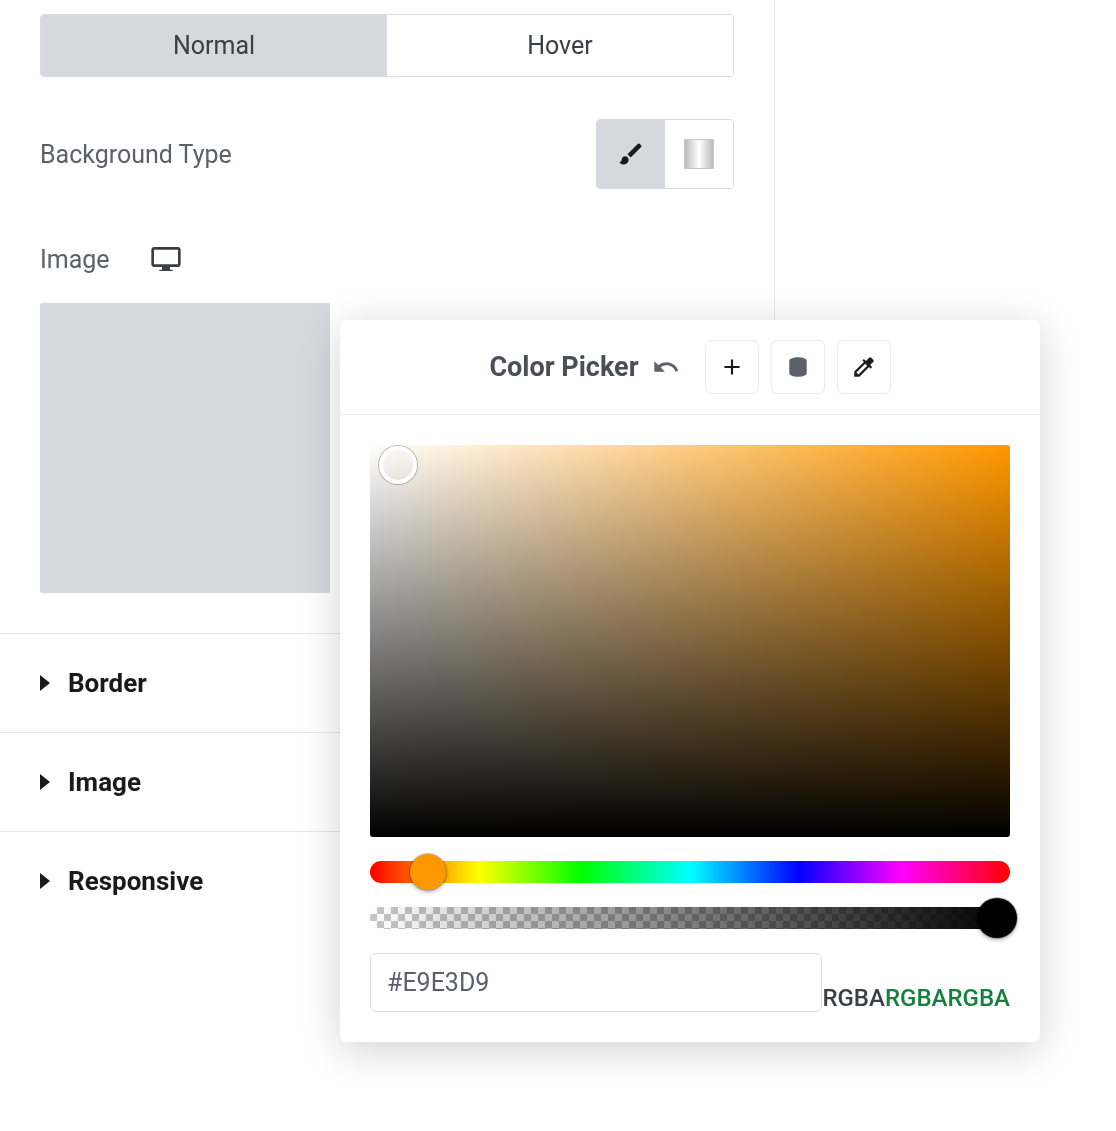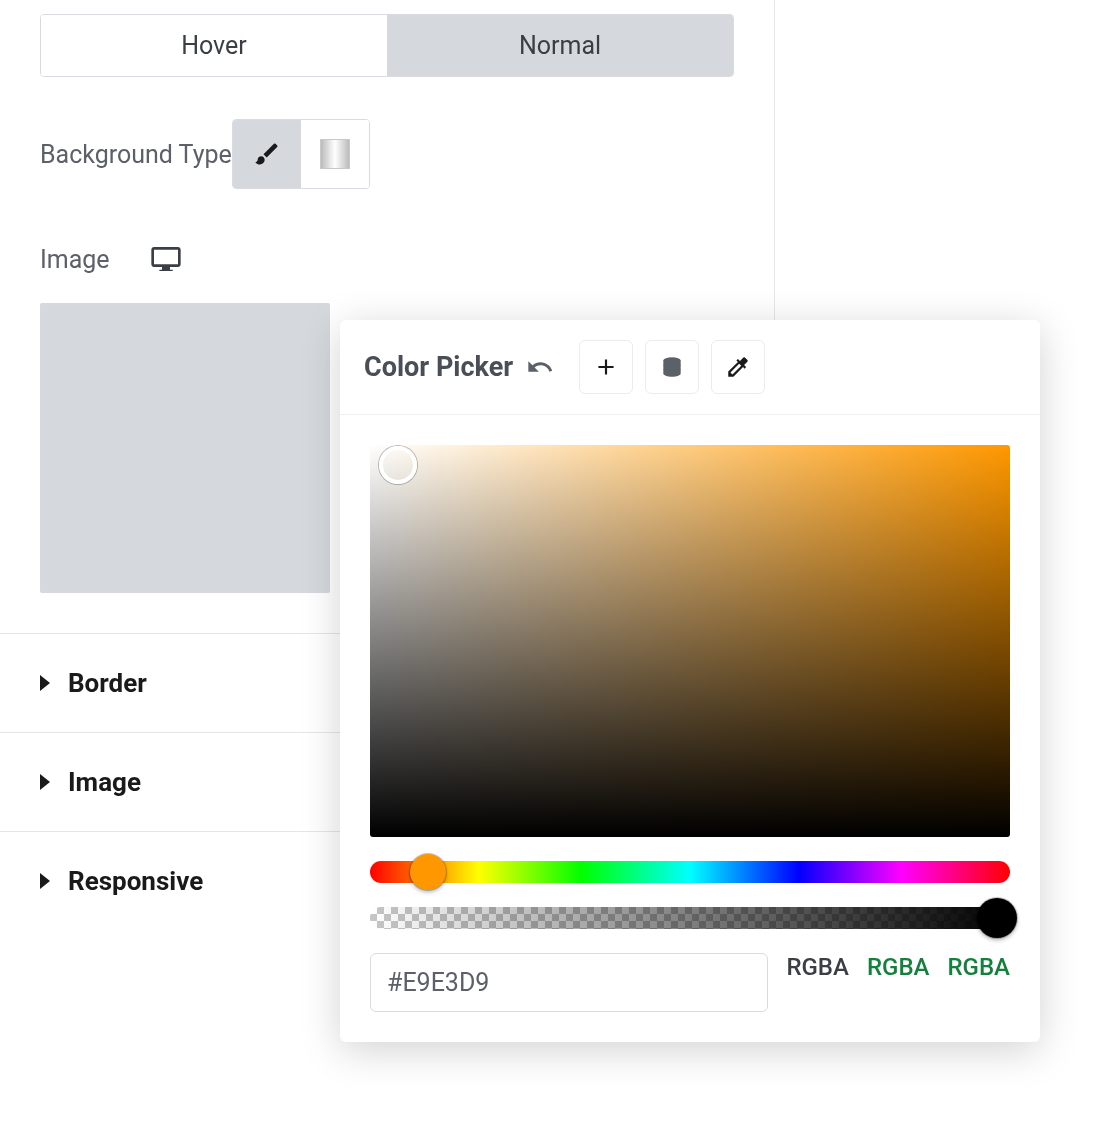--- a/index.html
+++ b/index.html
@@ -29,20 +29,21 @@
     font-size: 25px;
     color: #3a3f46;
     cursor: pointer;
     background: #fff;
   }
   .tab.active { background: #d5d8dc; }
 
   .row {
     display: flex;
     align-items: center;
+    justify-content: space-between;
     margin-bottom: 36px;
     min-height: 68px;
   }
   .label {
     font-size: 25px;
     color: #5c6069;
   }
   .label.with-icon { display: flex; align-items: center; gap: 40px; }
 
   .toggle-group {
@@ -115,21 +116,21 @@
     top: 320px;
     width: 700px;
     background: #fff;
     border-radius: 6px;
     box-shadow: 0 8px 40px rgba(0,0,0,0.18);
     padding-bottom: 30px;
   }
   .popover-header {
     display: flex;
     align-items: center;
-    justify-content: flex-start;
+    justify-content: center;
     padding: 20px 24px;
     border-bottom: 1px solid #efefef;
   }
   .popover-title {
     font-size: 27px;
     font-weight: 700;
     color: #4a4f57;
   }
   .popover-actions { display: flex; gap: 12px; align-items: center; }
   .icon-btn {
@@ -199,22 +200,21 @@
     width: 36px; height: 36px;
     border-radius: 50%;
     transform: translate(-50%, -50%);
     box-shadow: 0 0 0 1px rgba(0,0,0,0.2), 0 2px 4px rgba(0,0,0,0.3);
   }
   .hue .slider-thumb { left: 9%; background: #ff9800; }
   .alpha .slider-thumb { left: 98%; background: #000; width: 40px; height: 40px; }
 
   .value-row {
     display: flex;
-    align-items: flex-start;
-    gap: 18px;
+    align-items: flex-end;
     margin-top: 24px;
   }
   .hex-input {
     flex: 1;
     border: 1px solid #d9dbe0;
     border-radius: 6px;
     padding: 14px 16px;
     font-size: 25px;
     color: #5c6069;
     font-family: inherit;
@@ -228,22 +228,22 @@
   .format.active { color: #3a3f46; }
 
   svg { display: block; }
 </style>
 </head>
 <body>
 
 <div class="panel">
 
   <div class="tabs">
+    <div class="tab active">Normal</div>
     <div class="tab">Hover</div>
-    <div class="tab active">Normal</div>
   </div>
 
   <div class="row">
     <div class="label">Background Type</div>
     <div class="toggle-group">
       <div class="toggle-btn active">
         <svg width="28" height="28" viewBox="0 0 24 24" fill="#1a1a1a">
             <path d="M7 14c-1.66 0-3 1.34-3 3 0 1.31-1.16 2-2 2 .92 1.22 2.49 2 4 2 2.21 0 4-1.79 4-4 0-1.66-1.34-3-3-3zm13.71-9.37l-1.34-1.34a.996.996 0 0 0-1.41 0L9 12.25 11.75 15l8.96-8.96c.39-.39.39-1.02 0-1.41z"></path>
           </svg>
       </div>

